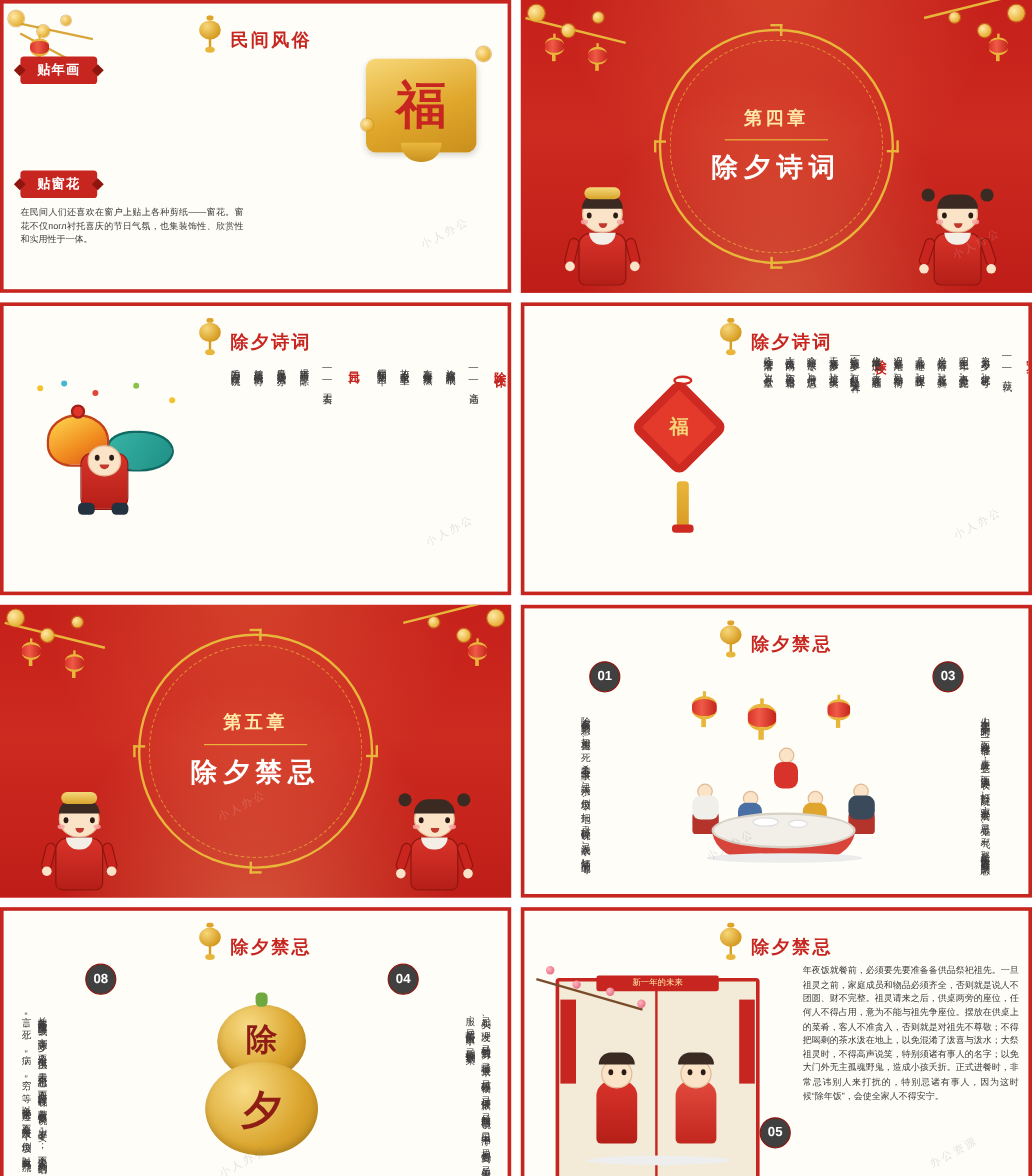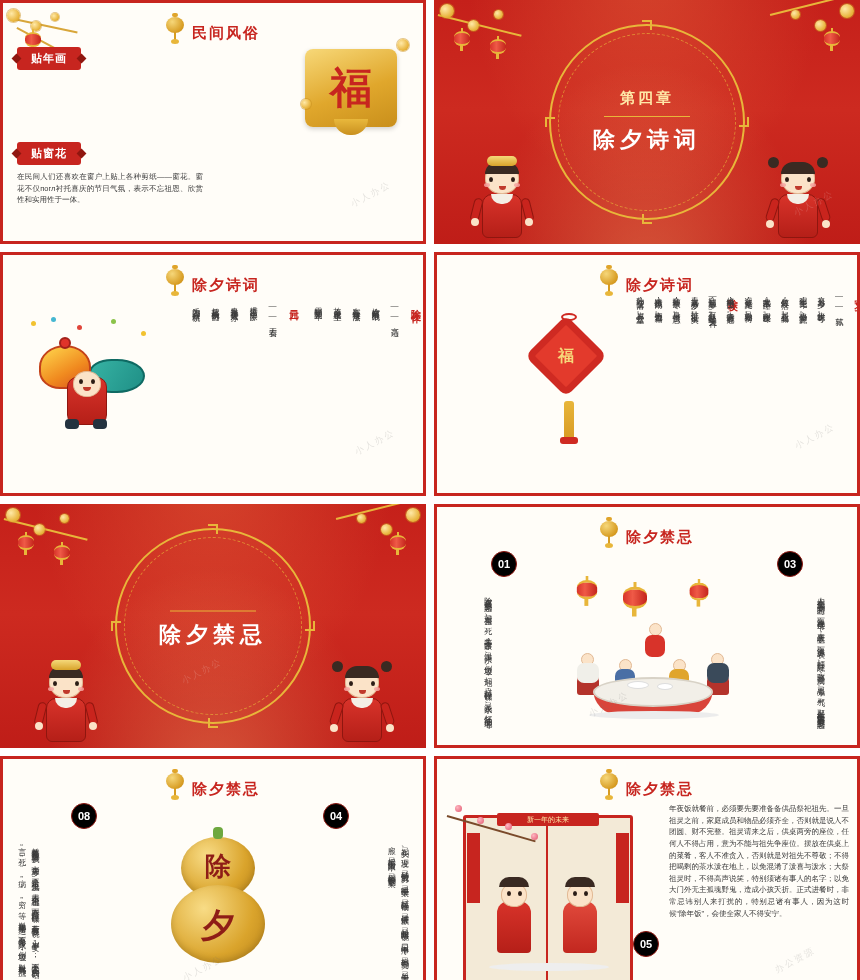--- a/index.html
+++ b/index.html
@@ -231,21 +231,21 @@
     font-size: 8px;
     line-height: 1.65;
     color: #3a3a3a;
     letter-spacing: 1px;
   }
   .vcol.title { font-size: 10px; font-weight: bold; color: #c7251f; letter-spacing: 2px; }
 
   
   .numbadge {
     width: 26px; height: 26px; border-radius: 50%;
-    background: #000000; color: #fff;
+    background: #404040; color: #fff;
     font-size: 11px; font-weight: bold;
     display: flex; align-items: center; justify-content: center;
     border: 1px solid #8f160f;
   }
 
   
   .wm {
     position: absolute; color: rgba(120,120,120,.20);
     font-size: 9px; letter-spacing: 2px;
     transform: rotate(-28deg);
@@ -413,21 +413,21 @@
     </div>
     <span class="flower" style="right:14px;top:36px;width:12px;height:12px;"></span>
     <span class="flower" style="right:112px;top:96px;width:10px;height:10px;"></span>
 
     <div style="position:absolute;left:14px;top:44px;width:196px;">
       <div class="ribbon">贴年画</div>
     </div>
 
     <div style="position:absolute;left:14px;top:139px;width:186px;">
       <div class="ribbon">贴窗花</div>
-      <div class="ptext" style="margin-top:6px;">在民间人们还喜欢在窗户上贴上各种剪纸——窗花。窗花不仅погл衬托喜庆的节日气氛，表示不忘祖恩、欣赏性和实用性于一体。</div>
+      <div class="ptext" style="margin-top:6px;">在民间人们还喜欢在窗户上贴上各种剪纸——窗花。窗花不仅погл衬托喜庆的节日气氛，也集装饰性、欣赏性和实用性于一体。</div>
     </div>
 
     <div style="position:absolute;left:224px;top:152px;width:188px;">
     </div>
 
     <div class="wm" style="right:30px;bottom:40px;">小人办公</div>
   </div>
 
   <div class="slide red">
 
@@ -629,20 +629,21 @@
         </span>
     </div>
 
     <div class="chapter-ring">
       <span class="notch" style="top:-6px;left:50%;margin-left:-5px;border-width:2px 2px 0 0;"></span>
       <span class="notch" style="bottom:-6px;left:50%;margin-left:-5px;border-width:0 0 2px 2px;"></span>
       <span class="notch" style="top:50%;left:-6px;margin-top:-5px;border-width:2px 0 0 2px;"></span>
       <span class="notch" style="top:50%;right:-6px;margin-top:-5px;border-width:0 2px 2px 0;"></span>
     </div>
     <div class="chapter-text">
+      <div class="ch-no">第五章</div>
       <div class="ch-line"></div>
       <div class="ch-name">除夕禁忌</div>
     </div>
 
     <div class="kid" style="left:34px;width:64px;height:104px;">
       <span class="body-c" style="bottom:0;"></span>
       <span class="collar" style="bottom:34px;"></span>
       <span class="arm" style="bottom:16px;left:2px;transform:rotate(14deg);"></span>
       <span class="arm" style="bottom:16px;right:2px;transform:rotate(-14deg);"></span>
       <span class="hand" style="bottom:12px;left:1px;"></span>

